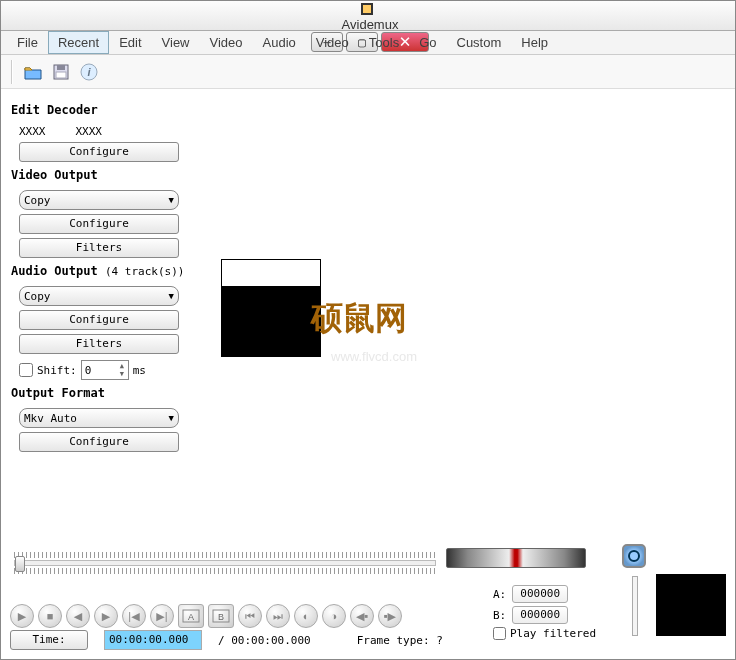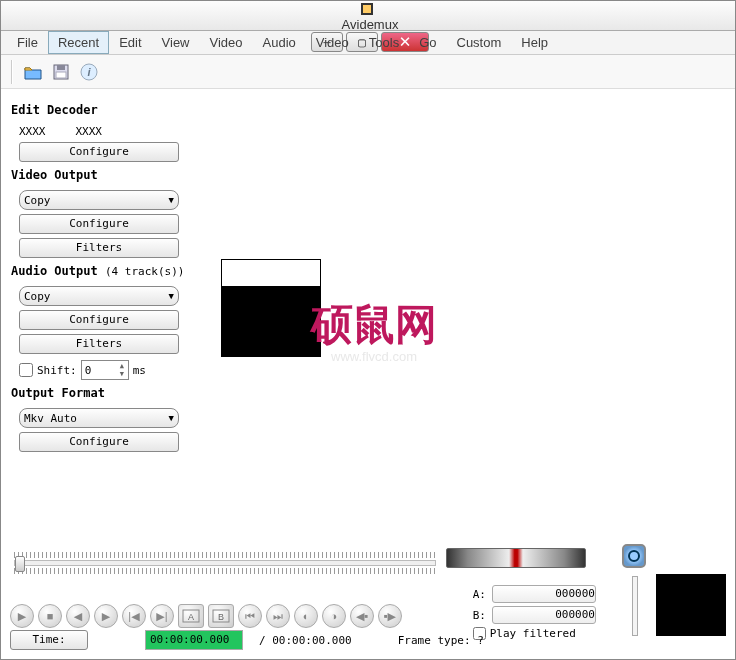--- a/index.html
+++ b/index.html
@@ -37,48 +37,48 @@
 .select .arrow { font-size: 9px; }
 
 .shift-row { display: flex; align-items: center; gap: 4px; margin: 6px 0 6px 8px; font-family: monospace; font-size: 11px; }
 .shift-row input[type=checkbox] { width: 14px; height: 14px; }
 .spinner { width: 48px; height: 20px; border: 1px solid #888; display: flex; align-items: center; }
 .spinner input { border: none; width: 34px; text-align: left; padding-left: 3px; font-family: monospace; font-size: 11px; outline: none; }
 .spinner .spin { width: 12px; display: flex; flex-direction: column; font-size: 7px; line-height: 8px; text-align: center; color: #666; }
 
 .preview-white { width: 100px; height: 28px; background: #fff; border: 1px solid #000; margin-top: 162px; }
 .preview-black { width: 100px; height: 70px; background: #000; }
-.watermark { position: absolute; left: 100px; top: 200px; font-size: 42px; color: #be185d; font-weight: bold; font-family: "SimSun", serif; pointer-events: none; }
+.watermark { position: absolute; left: 100px; top: 200px; font-size: 32px; color: #a16207; font-weight: bold; font-family: "SimSun", serif; pointer-events: none; }
 .watermark-sub { position: absolute; left: 120px; top: 252px; font-size: 13px; color: #e8e8e8; pointer-events: none; }
 
 
 .bottom { position: absolute; left: 10px; right: 10px; top: 552px; }
 .vol-widget { position: absolute; right: 80px; top: -8px; width: 24px; height: 24px; border: 2px solid #888; border-radius: 5px; background: radial-gradient(circle at center, #9cf 35%, #69c 70%); display: flex; align-items: center; justify-content: center; }
 .vol-slider-track { position: absolute; right: 88px; top: 24px; width: 6px; height: 60px; border: 1px solid #aaa; background: #f4f4f4; }
 .timeline { position: relative; height: 30px; }
 .ticks { height: 6px; background: repeating-linear-gradient(to right, #999 0, #999 1px, transparent 1px, transparent 4px); margin: 0 4px; }
 .track { height: 6px; background: #f0f0f0; border: 1px solid #bbb; margin: 2px 4px 0 4px; position: relative; }
 .thumb { position: absolute; left: 0; top: -5px; width: 10px; height: 16px; background: linear-gradient(#fff,#ccc); border: 1px solid #888; border-radius: 2px; }
 
 .jog { position: absolute; right: 140px; top: -4px; width: 140px; height: 20px; border: 1px solid #666; background: linear-gradient(to right, #333 0%, #888 15%, #ccc 35%, #eee 45%, #b00 49%, #b00 51%, #eee 55%, #ccc 65%, #888 85%, #333 100%); border-radius: 2px; }
 
 .ctrlrow { display: flex; gap: 4px; margin-top: 22px; align-items: center; }
 .cbtn { width: 24px; height: 24px; border-radius: 12px; background: radial-gradient(circle at 35% 30%, #fff, #ccc); border: 1px solid #aaa; display: flex; align-items: center; justify-content: center; font-size: 11px; color: #888; cursor: default; }
 .cbtn.sq { border-radius: 3px; width: 26px; }
 
 .ab-area { position: absolute; right: 130px; top: 30px; font-family: monospace; font-size: 11px; }
 .ab-row { display: flex; align-items: center; gap: 6px; margin: 3px 0; }
-.ab-row .val { width: 104px; height: 18px; border: 1px solid #aaa; background: linear-gradient(#fff,#eee); text-align: right; line-height: 16px; border-radius: 3px; }
+.ab-row .val { width: 56px; height: 18px; border: 1px solid #aaa; background: linear-gradient(#fff,#eee); text-align: center; line-height: 16px; border-radius: 3px; }
 .pf-row { display: flex; align-items: center; gap: 4px; margin-top: 2px; }
 
 .black-thumb { position: absolute; right: 0; top: 22px; width: 70px; height: 62px; background: #000; }
 
 .timerow { position: absolute; left: 0; top: 78px; display: flex; align-items: center; gap: 16px; font-family: monospace; font-size: 11px; }
 .timebtn { width: 78px; height: 20px; border: 1px solid #888; border-radius: 3px; background: linear-gradient(#fefefe,#e6e6e6); text-align: center; line-height: 18px; }
-.timeinput { width: 98px; height: 20px; border: 1px solid #aaa; padding: 0 4px; line-height: 18px; background: #22c55e; margin-left: 41px; }
+.timeinput { width: 98px; height: 20px; border: 1px solid #aaa; padding: 0 4px; line-height: 18px; background: #7dd3fc; }
 </style>
 </head>
 <body>
 
 <div class="titlebar">
   <span class="icon">
     <svg width="16" height="16">
         <rect x="2" y="2" width="12" height="12" fill="#333"></rect>
         <rect x="4" y="4" width="8" height="8" fill="#fc6"></rect>
       </svg>

